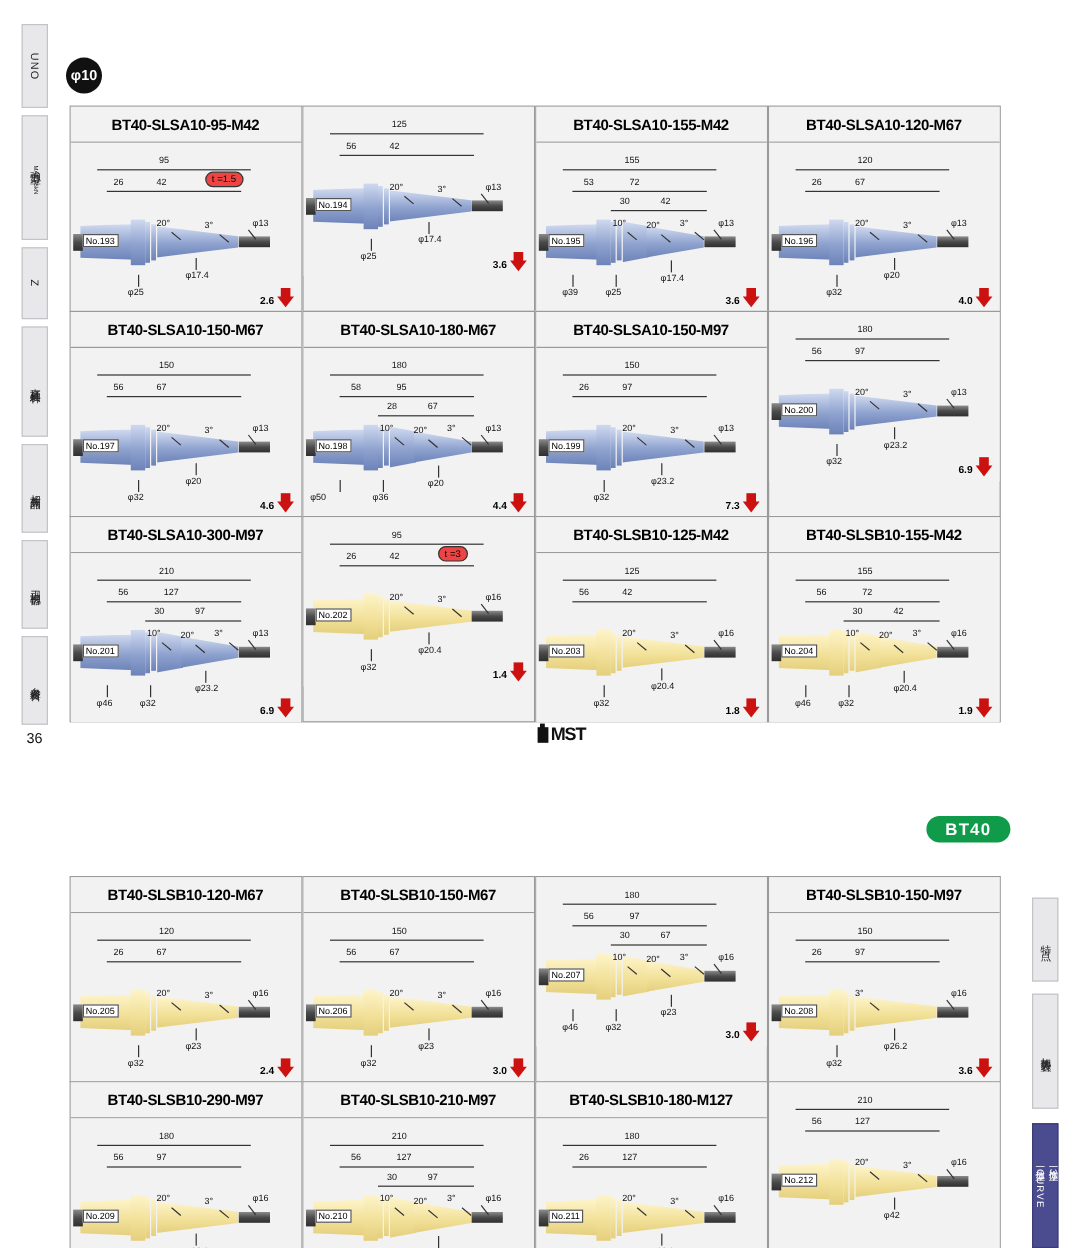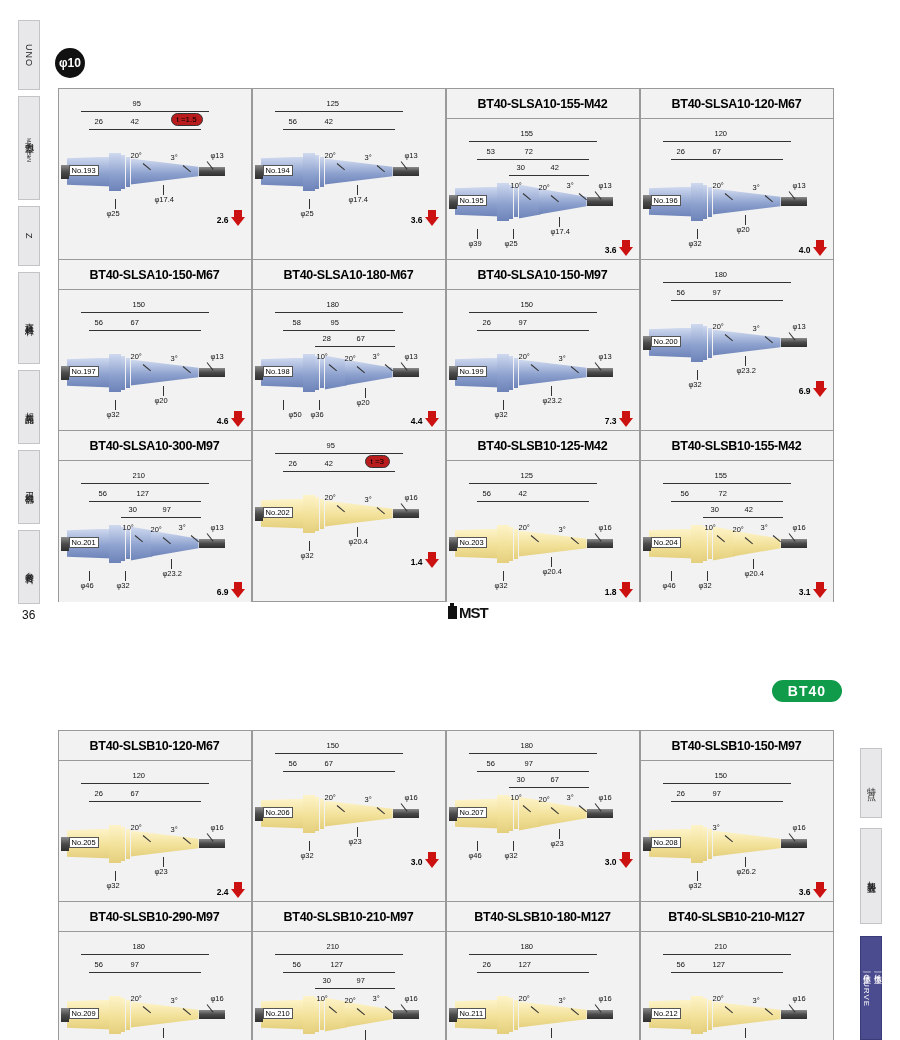--- a/index.html
+++ b/index.html
@@ -90,21 +90,21 @@
     white-space:nowrap;
   }
 
   .dim { position:absolute; font-size:7.5px; color:#111; white-space:nowrap; }
   .dimline { position:absolute; border-top:1px solid #333; height:0; }
   .dimv { position:absolute; border-left:1px solid #333; width:0; }
   .leader { position:absolute; border-top:1px solid #333; height:0; transform-origin: left center; }
 
   .tbox {
     position:absolute; border:1px solid #333; border-radius:9px;
-    background:#b91c1c; font-size:8px; padding:1px 5px; white-space:nowrap;
+    background:#ef4444; font-size:8px; padding:1px 5px; white-space:nowrap;
   }
   .arrow-red {
     position:absolute; right:6px; bottom:4px; width:14px; height:16px;
   }
   .arrow-red::before {
     content:""; position:absolute; left:3px; top:0; width:8px; height:8px; background:#cc1111;
   }
   .arrow-red::after {
     content:""; position:absolute; left:0; top:7px; width:0; height:0;
     border-left:7px solid transparent; border-right:7px solid transparent;
@@ -152,20 +152,21 @@
       <span>参考资料</span>
     </div>
   </div>
 
   <div class="phi-badge">
     <span class="n">φ10</span>
   </div>
 
   <div class="grid grid-top" id="grid-top">
       <div class="cell">
+        <div class="title">BT40-SLSA10-95-M42</div>
         <div class="draw">
           <div class="b-fill" style="position: absolute; left: 8px; top: 68px; width: 46px; height: 30px; clip-path: polygon(0px 6%, 100% 0px, 100% 100%, 0px 94%);"></div>
           <div class="dark" style="position: absolute; left: 2px; top: 76px; width: 8px; height: 14px;"></div>
           <div class="b-fill" style="position: absolute; left: 50px; top: 64px; width: 12px; height: 38px;"></div>
           <div class="b-fill" style="position: absolute; left: 62px; top: 66px; width: 4px; height: 34px;"></div>
           <div class="b-fill" style="position: absolute; left: 67px; top: 68px; width: 4px; height: 30px;"></div>
           <div class="b-fill" style="position: absolute; left: 72px; top: 70px; width: 68px; height: 26px; clip-path: polygon(0px 0px, 100% 32%, 100% 68%, 0px 100%);"></div>
           <div class="dark" style="position: absolute; left: 140px; top: 78px; width: 26px; height: 9px;"></div>
           <div class="nolabel" style="left: 10px; top: 76px;">No.193</div>
           <div class="dimline" style="left: 22px; top: 22px; width: 128px;"></div>
@@ -336,21 +337,21 @@
           <div class="dim" style="left: 70px; top: 44px;">28</div>
           <div class="dim" style="left: 104px; top: 44px;">67</div>
           <div class="dim" style="left: 64px; top: 62px;">10°</div>
           <div class="leader" style="left: 76px; top: 74px; width: 10px; transform: rotate(40deg);"></div>
           <div class="dim" style="left: 92px; top: 64px;">20°</div>
           <div class="leader" style="left: 104px; top: 76px; width: 10px; transform: rotate(40deg);"></div>
           <div class="dim" style="left: 120px; top: 62px;">3°</div>
           <div class="leader" style="left: 132px; top: 74px; width: 10px; transform: rotate(40deg);"></div>
           <div class="dim" style="left: 152px; top: 62px;">φ13</div>
           <div class="leader" style="left: 148px; top: 72px; width: 10px; transform: rotate(52deg);"></div>
-          <div class="dim" style="left: 36px; top: 120px;">φ50</div>
+          <div class="dim" style="left: 6px; top: 120px;">φ50</div>
           <div class="dimv" style="left: 30px; top: 110px; height: 10px;"></div>
           <div class="dim" style="left: 58px; top: 120px;">φ36</div>
           <div class="dimv" style="left: 66px; top: 110px; height: 10px;"></div>
           <div class="dim" style="left: 104px; top: 108px;">φ20</div>
           <div class="dimv" style="left: 112px; top: 98px; height: 10px;"></div>
           <div class="arrow-red"></div>
           <div class="wlabel">4.4</div>
         </div>
       </div>
       <div class="cell">
@@ -538,21 +539,21 @@
           <div class="leader" style="left: 132px; top: 74px; width: 10px; transform: rotate(40deg);"></div>
           <div class="dim" style="left: 152px; top: 62px;">φ16</div>
           <div class="leader" style="left: 148px; top: 72px; width: 10px; transform: rotate(52deg);"></div>
           <div class="dim" style="left: 22px; top: 120px;">φ46</div>
           <div class="dimv" style="left: 30px; top: 110px; height: 10px;"></div>
           <div class="dim" style="left: 58px; top: 120px;">φ32</div>
           <div class="dimv" style="left: 66px; top: 110px; height: 10px;"></div>
           <div class="dim" style="left: 104px; top: 108px;">φ20.4</div>
           <div class="dimv" style="left: 112px; top: 98px; height: 10px;"></div>
           <div class="arrow-red"></div>
-          <div class="wlabel">3.1</div>
+          <div class="wlabel">1.9</div>
         </div>
       </div>
     </div>
 
   <div class="pageno">36</div>
   <div class="mst-logo">
     <span class="blk"></span>
     <span>MST</span>
   </div>
 </div>
@@ -585,20 +586,21 @@
           <div class="leader" style="left: 148px; top: 72px; width: 10px; transform: rotate(52deg);"></div>
           <div class="dim" style="left: 96px; top: 106px;">φ23</div>
           <div class="dimv" style="left: 104px; top: 96px; height: 10px;"></div>
           <div class="dim" style="left: 48px; top: 120px;">φ32</div>
           <div class="dimv" style="left: 56px; top: 110px; height: 10px;"></div>
           <div class="arrow-red"></div>
           <div class="wlabel">2.4</div>
         </div>
       </div>
       <div class="cell">
+        <div class="title">BT40-SLSB10-150-M67</div>
         <div class="draw">
           <div class="y-fill" style="position: absolute; left: 8px; top: 68px; width: 46px; height: 30px; clip-path: polygon(0px 6%, 100% 0px, 100% 100%, 0px 94%);"></div>
           <div class="dark" style="position: absolute; left: 2px; top: 76px; width: 8px; height: 14px;"></div>
           <div class="y-fill" style="position: absolute; left: 50px; top: 64px; width: 12px; height: 38px;"></div>
           <div class="y-fill" style="position: absolute; left: 62px; top: 66px; width: 4px; height: 34px;"></div>
           <div class="y-fill" style="position: absolute; left: 67px; top: 68px; width: 4px; height: 30px;"></div>
           <div class="y-fill" style="position: absolute; left: 72px; top: 70px; width: 68px; height: 26px; clip-path: polygon(0px 0px, 100% 32%, 100% 68%, 0px 100%);"></div>
           <div class="dark" style="position: absolute; left: 140px; top: 78px; width: 26px; height: 9px;"></div>
           <div class="nolabel" style="left: 10px; top: 76px;">No.206</div>
           <div class="dimline" style="left: 22px; top: 22px; width: 128px;"></div>
@@ -763,21 +765,20 @@
           <div class="leader" style="left: 84px; top: 74px; width: 10px; transform: rotate(40deg);"></div>
           <div class="dim" style="left: 112px; top: 64px;">3°</div>
           <div class="leader" style="left: 124px; top: 76px; width: 10px; transform: rotate(40deg);"></div>
           <div class="dim" style="left: 152px; top: 62px;">φ16</div>
           <div class="leader" style="left: 148px; top: 72px; width: 10px; transform: rotate(52deg);"></div>
           <div class="dim" style="left: 96px; top: 106px;">φ29.3</div>
           <div class="dimv" style="left: 104px; top: 96px; height: 10px;"></div>
         </div>
       </div>
       <div class="cell">
-        <div class="title">BT40-SLSB10-210-M127</div>
         <div class="draw">
           <div class="y-fill" style="position: absolute; left: 8px; top: 68px; width: 46px; height: 30px; clip-path: polygon(0px 6%, 100% 0px, 100% 100%, 0px 94%);"></div>
           <div class="dark" style="position: absolute; left: 2px; top: 76px; width: 8px; height: 14px;"></div>
           <div class="y-fill" style="position: absolute; left: 50px; top: 64px; width: 12px; height: 38px;"></div>
           <div class="y-fill" style="position: absolute; left: 62px; top: 66px; width: 4px; height: 34px;"></div>
           <div class="y-fill" style="position: absolute; left: 67px; top: 68px; width: 4px; height: 30px;"></div>
           <div class="y-fill" style="position: absolute; left: 72px; top: 70px; width: 68px; height: 26px; clip-path: polygon(0px 0px, 100% 32%, 100% 68%, 0px 100%);"></div>
           <div class="dark" style="position: absolute; left: 140px; top: 78px; width: 26px; height: 9px;"></div>
           <div class="nolabel" style="left: 10px; top: 76px;">No.212</div>
           <div class="dimline" style="left: 22px; top: 22px; width: 128px;"></div>

